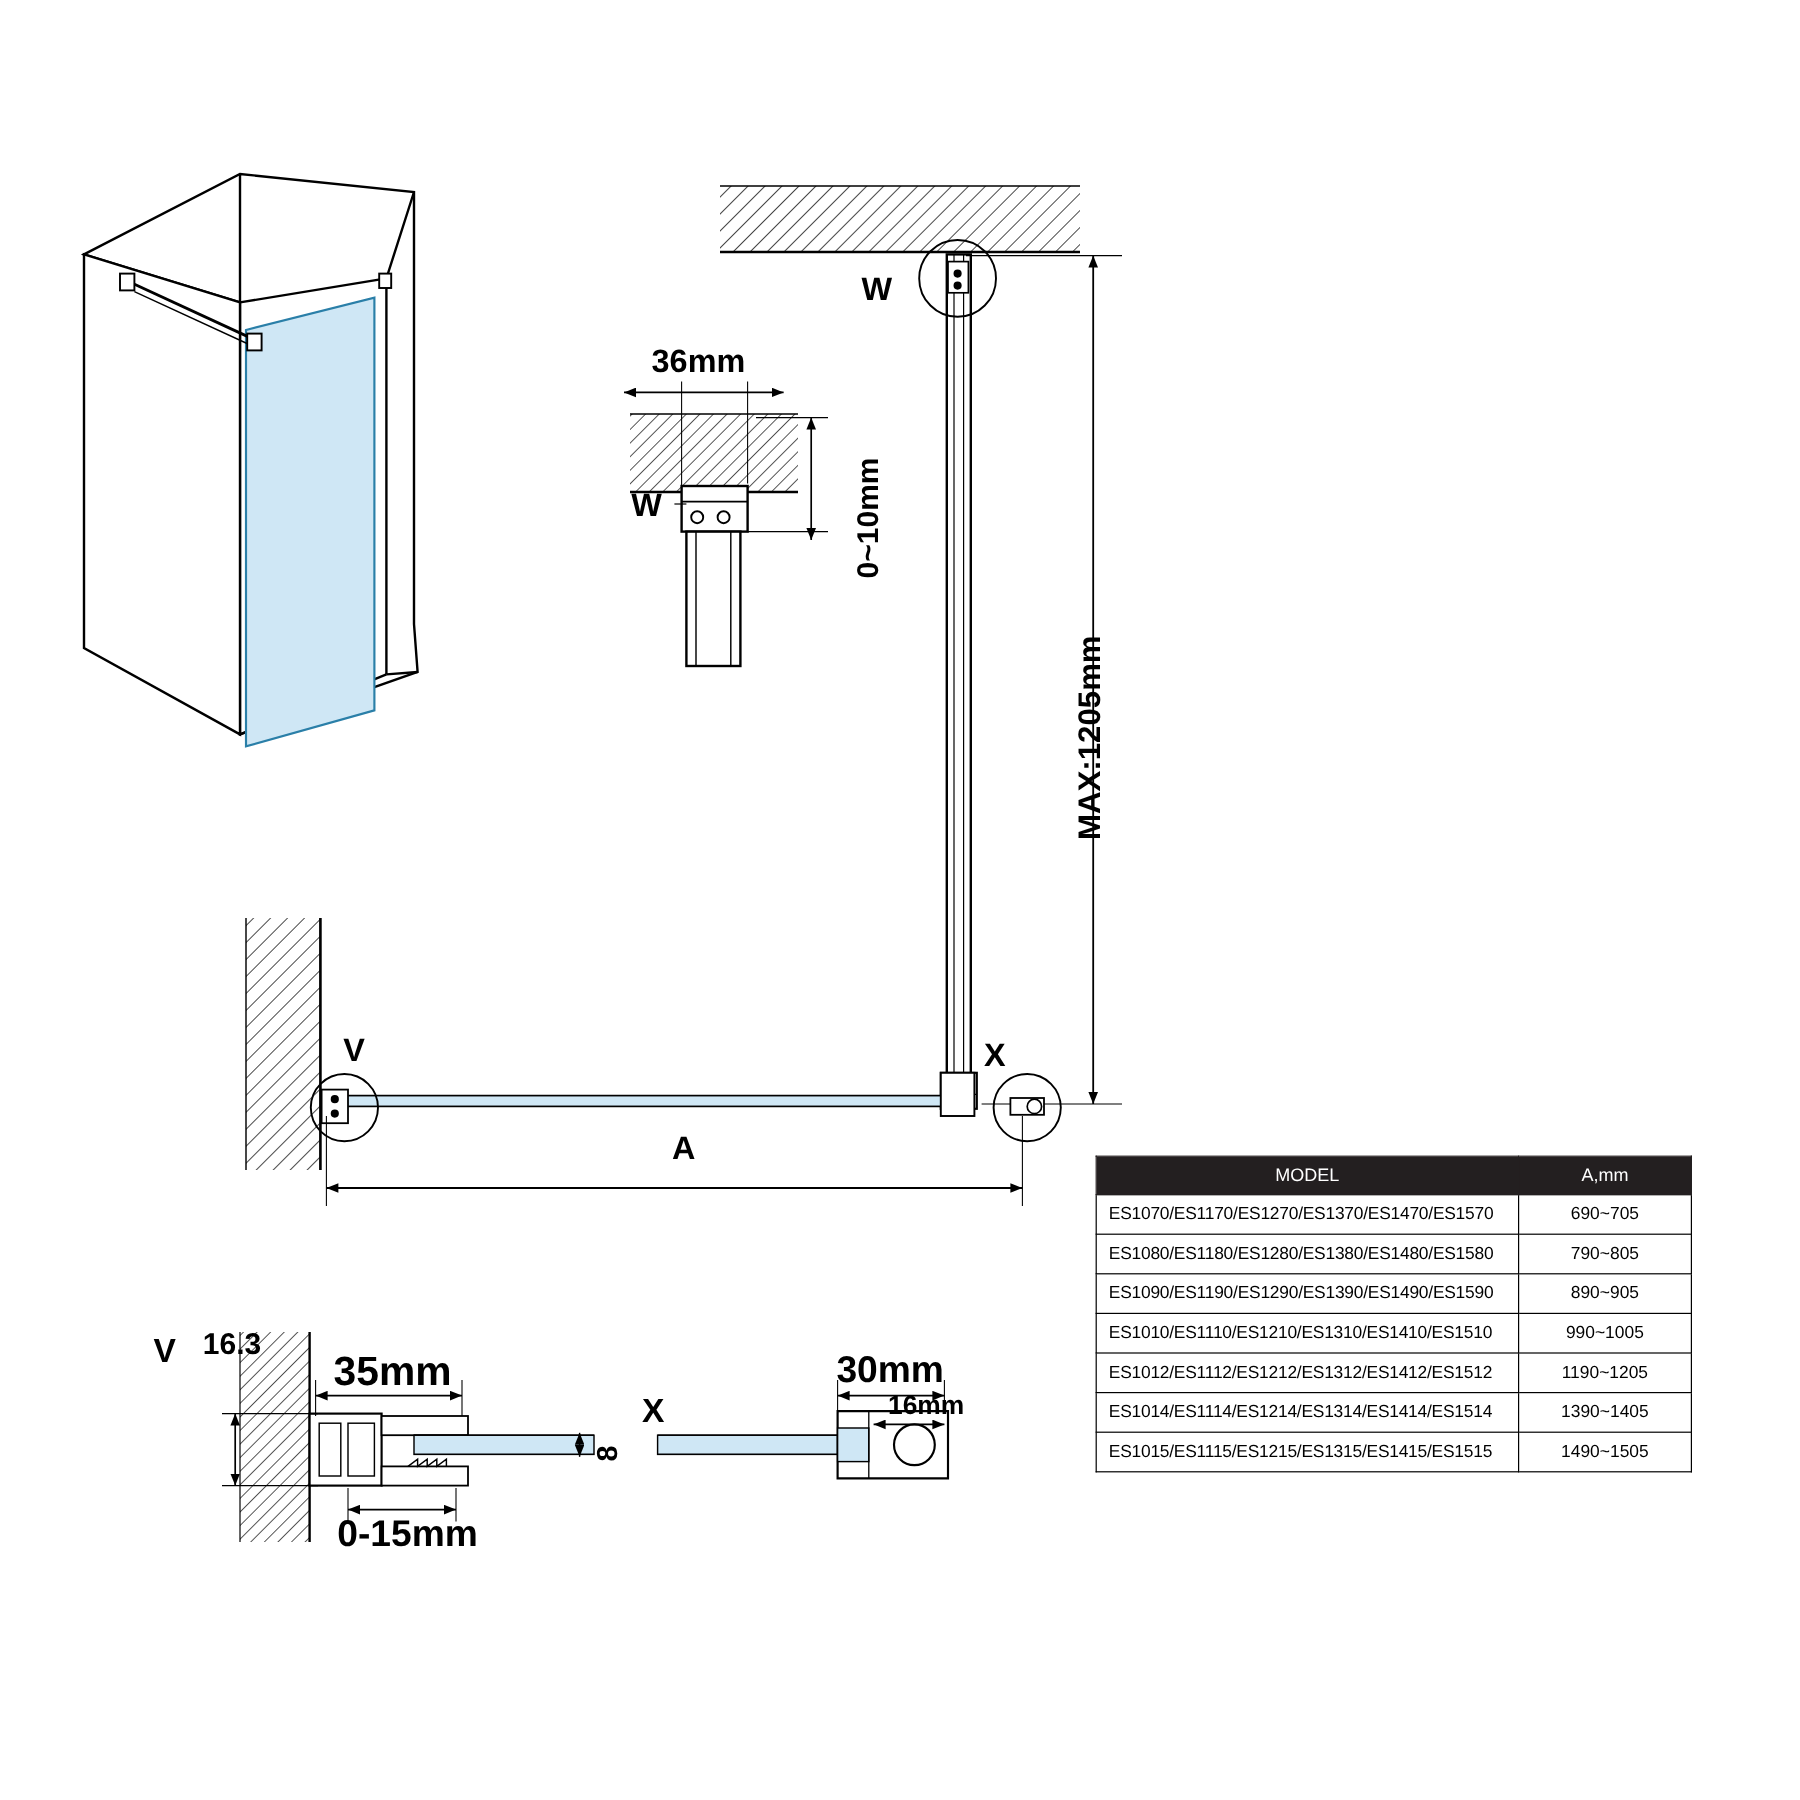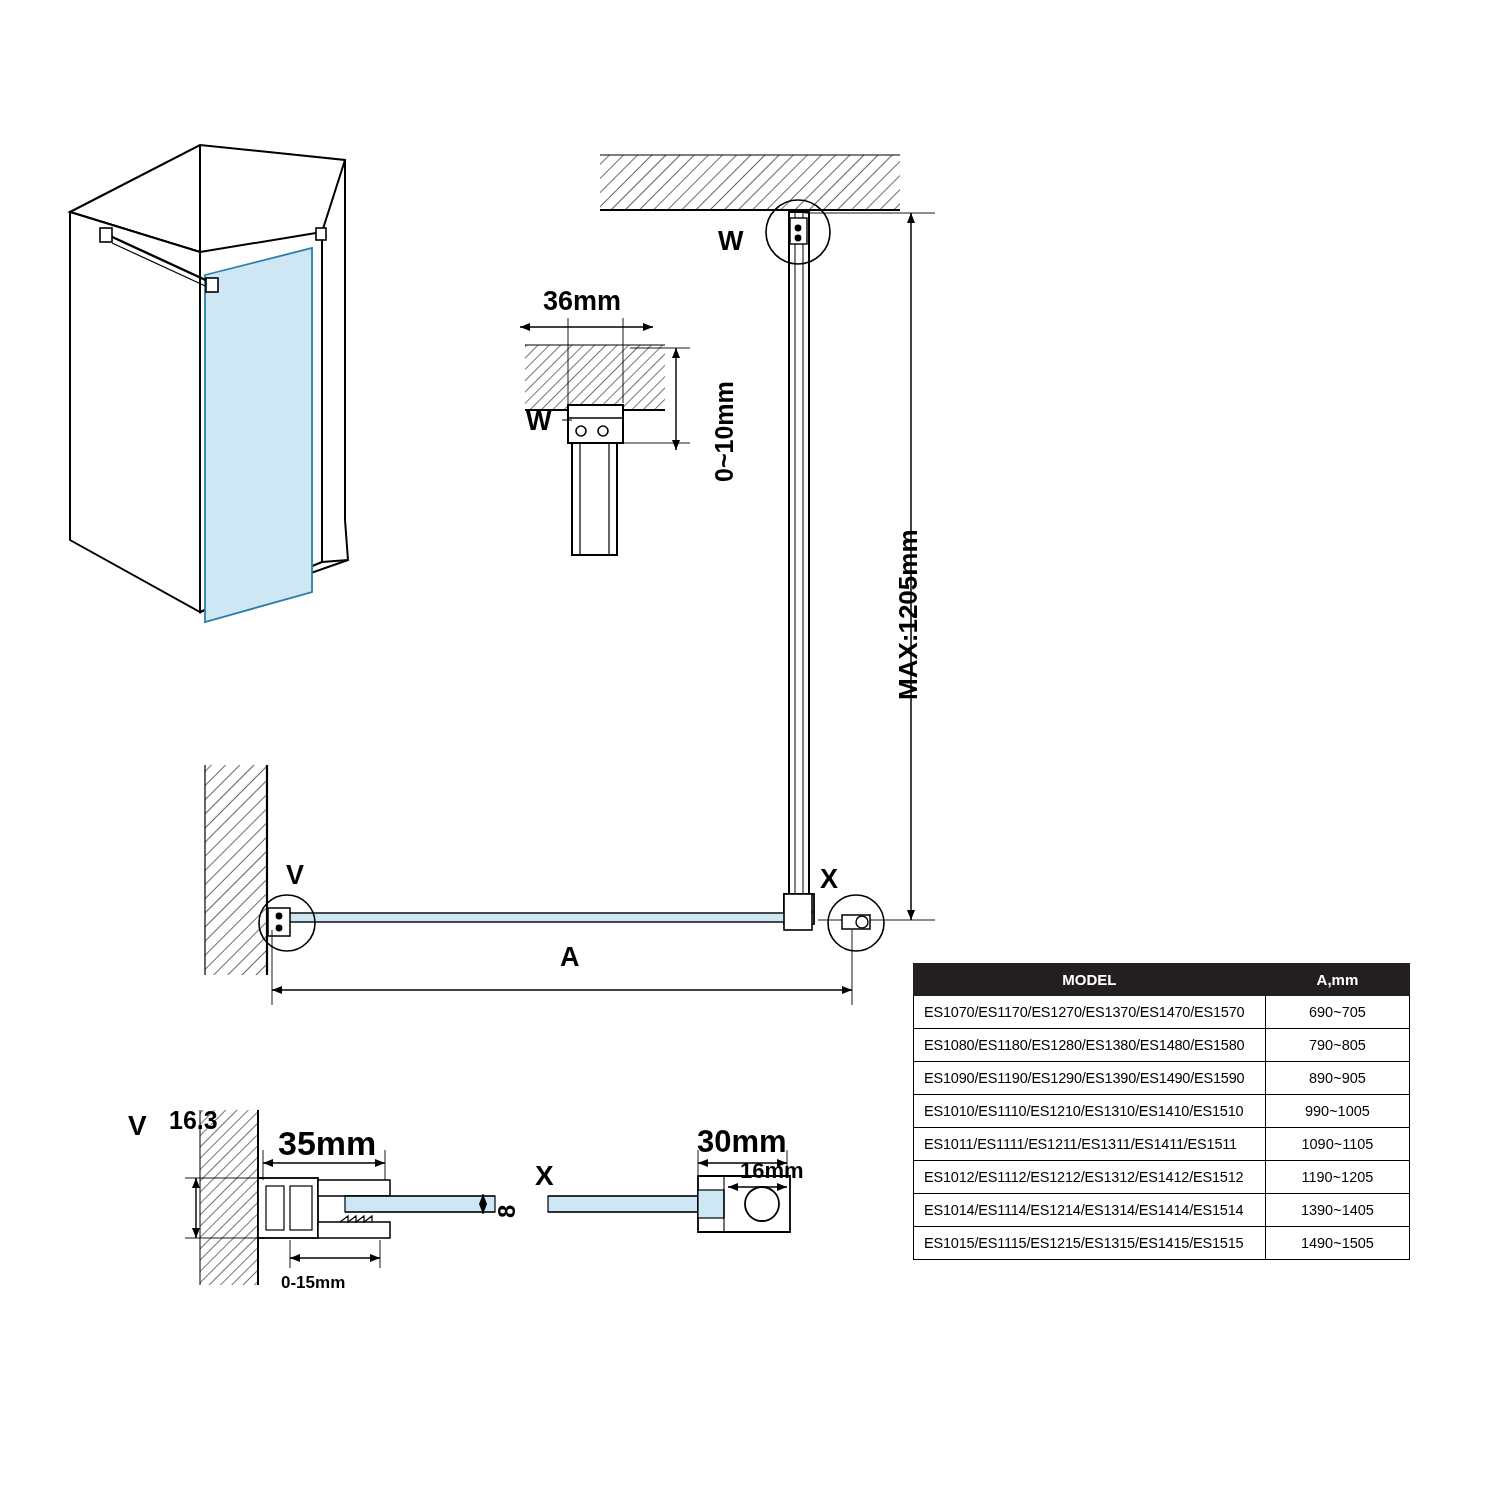--- a/index.html
+++ b/index.html
@@ -43,21 +43,21 @@
     left: 913px;
     top: 963px;
     width: 497px;
     border-collapse: collapse;
     font-family: "Liberation Sans", sans-serif;
     font-size: 14.5px;
   }
   #spec-table th {
     background: #231f20;
     color: #ffffff;
-    font-weight: bold;
+    font-weight: normal;
     font-size: 15px;
     padding: 7px 4px;
     border: 1px solid #231f20;
     text-align: center;
   }
   #spec-table td {
     border: 1px solid #000000;
     padding: 6px 6px;
     text-align: center;
     color: #000;
@@ -261,21 +261,21 @@
   <div class="lbl" style="left:128px; top:1112px; font-size:28px;">V</div>
 
   <div class="lbl" style="left:535px; top:1162px; font-size:28px;">X</div>
 
   <div class="lbl" style="left:278px; top:1126px; font-size:34px;">35mm</div>
 
   <div class="lbl" style="left:169px; top:1108px; font-size:25px;">16.3</div>
 
   <div class="lbl rot" style="left:495px; top:1218px; font-size:24px;">8</div>
 
-  <div class="lbl" style="left:281px; top:1262px; font-size:17px;margin-top:12px;">0-15mm</div>
+  <div class="lbl" style="left:281px; top:1262px; font-size:31px;">0-15mm</div>
 
   <div class="lbl" style="left:697px; top:1126px; font-size:31px;">30mm</div>
 
   <div class="lbl" style="left:740px; top:1160px; font-size:22px;">16mm</div>
 
   <table id="spec-table">
     <colgroup>
         <col class="c1">
         <col class="c2">
       </colgroup>
@@ -296,24 +296,20 @@
       </tr>
       <tr>
         <td class="model">ES1090/ES1190/ES1290/ES1390/ES1490/ES1590</td>
         <td>890~905</td>
       </tr>
       <tr>
         <td class="model">ES1010/ES1110/ES1210/ES1310/ES1410/ES1510</td>
         <td>990~1005</td>
       </tr>
       <tr>
-        <td class="model">ES1011/ES1111/ES1211/ES1311/ES1411/ES1511</td>
-        <td>1090~1105</td>
-      </tr>
-      <tr>
         <td class="model">ES1012/ES1112/ES1212/ES1312/ES1412/ES1512</td>
         <td>1190~1205</td>
       </tr>
       <tr>
         <td class="model">ES1014/ES1114/ES1214/ES1314/ES1414/ES1514</td>
         <td>1390~1405</td>
       </tr>
       <tr>
         <td class="model">ES1015/ES1115/ES1215/ES1315/ES1415/ES1515</td>
         <td>1490~1505</td>

